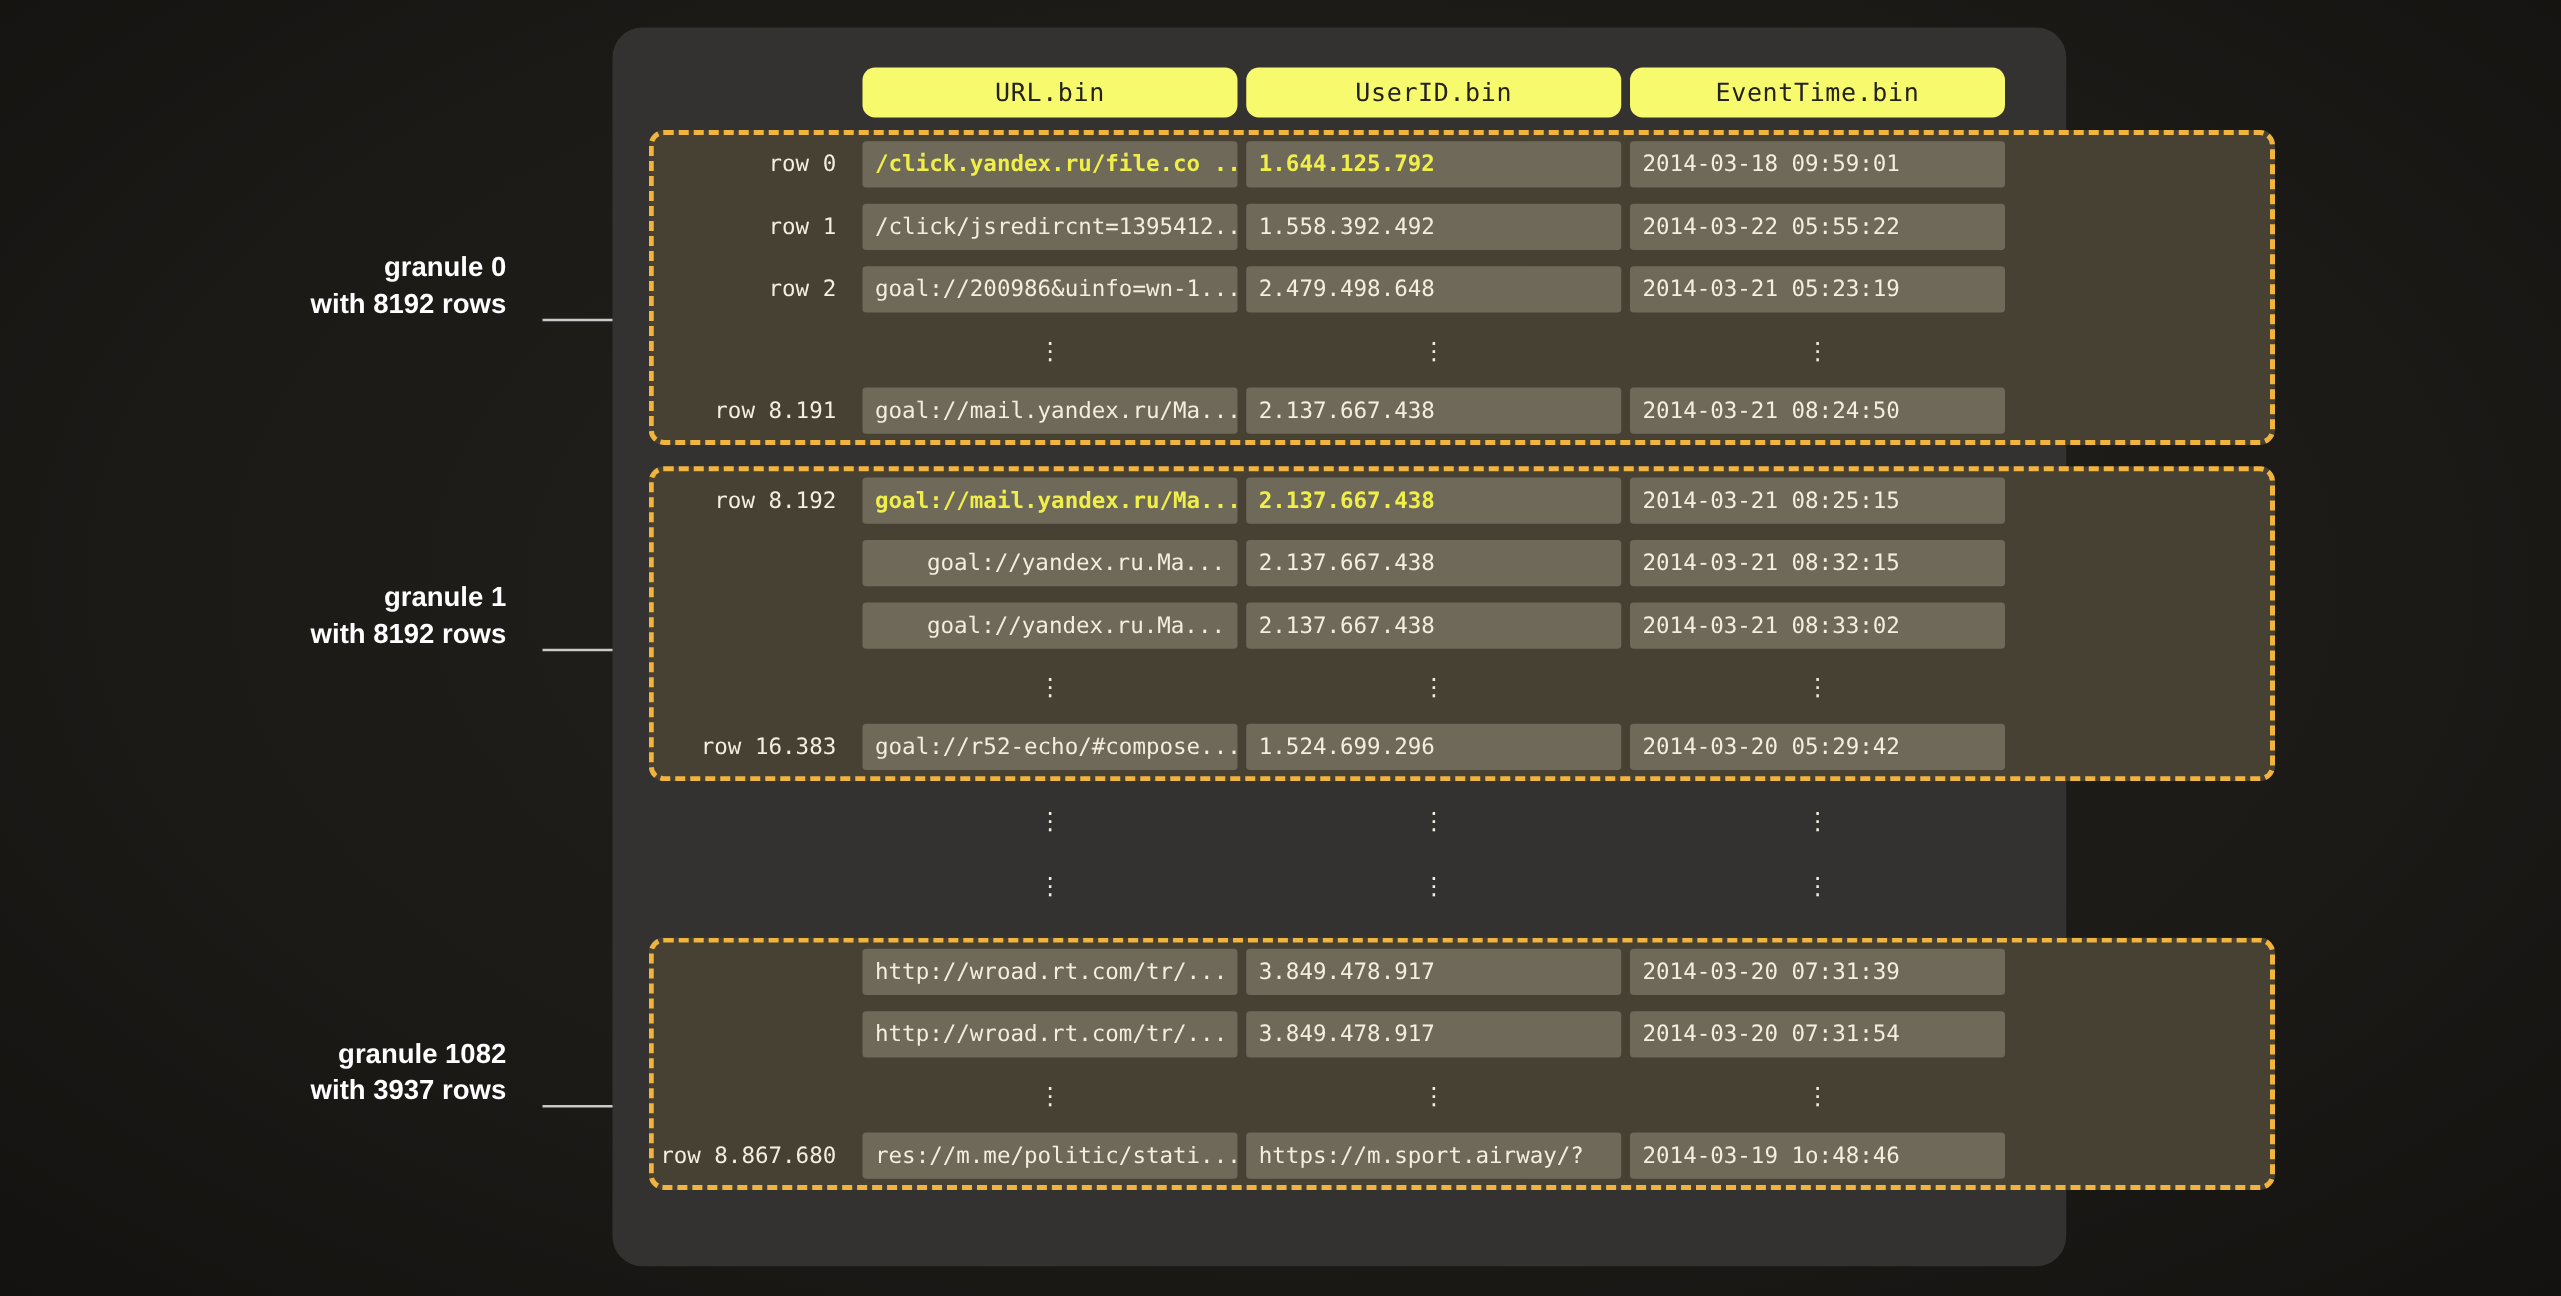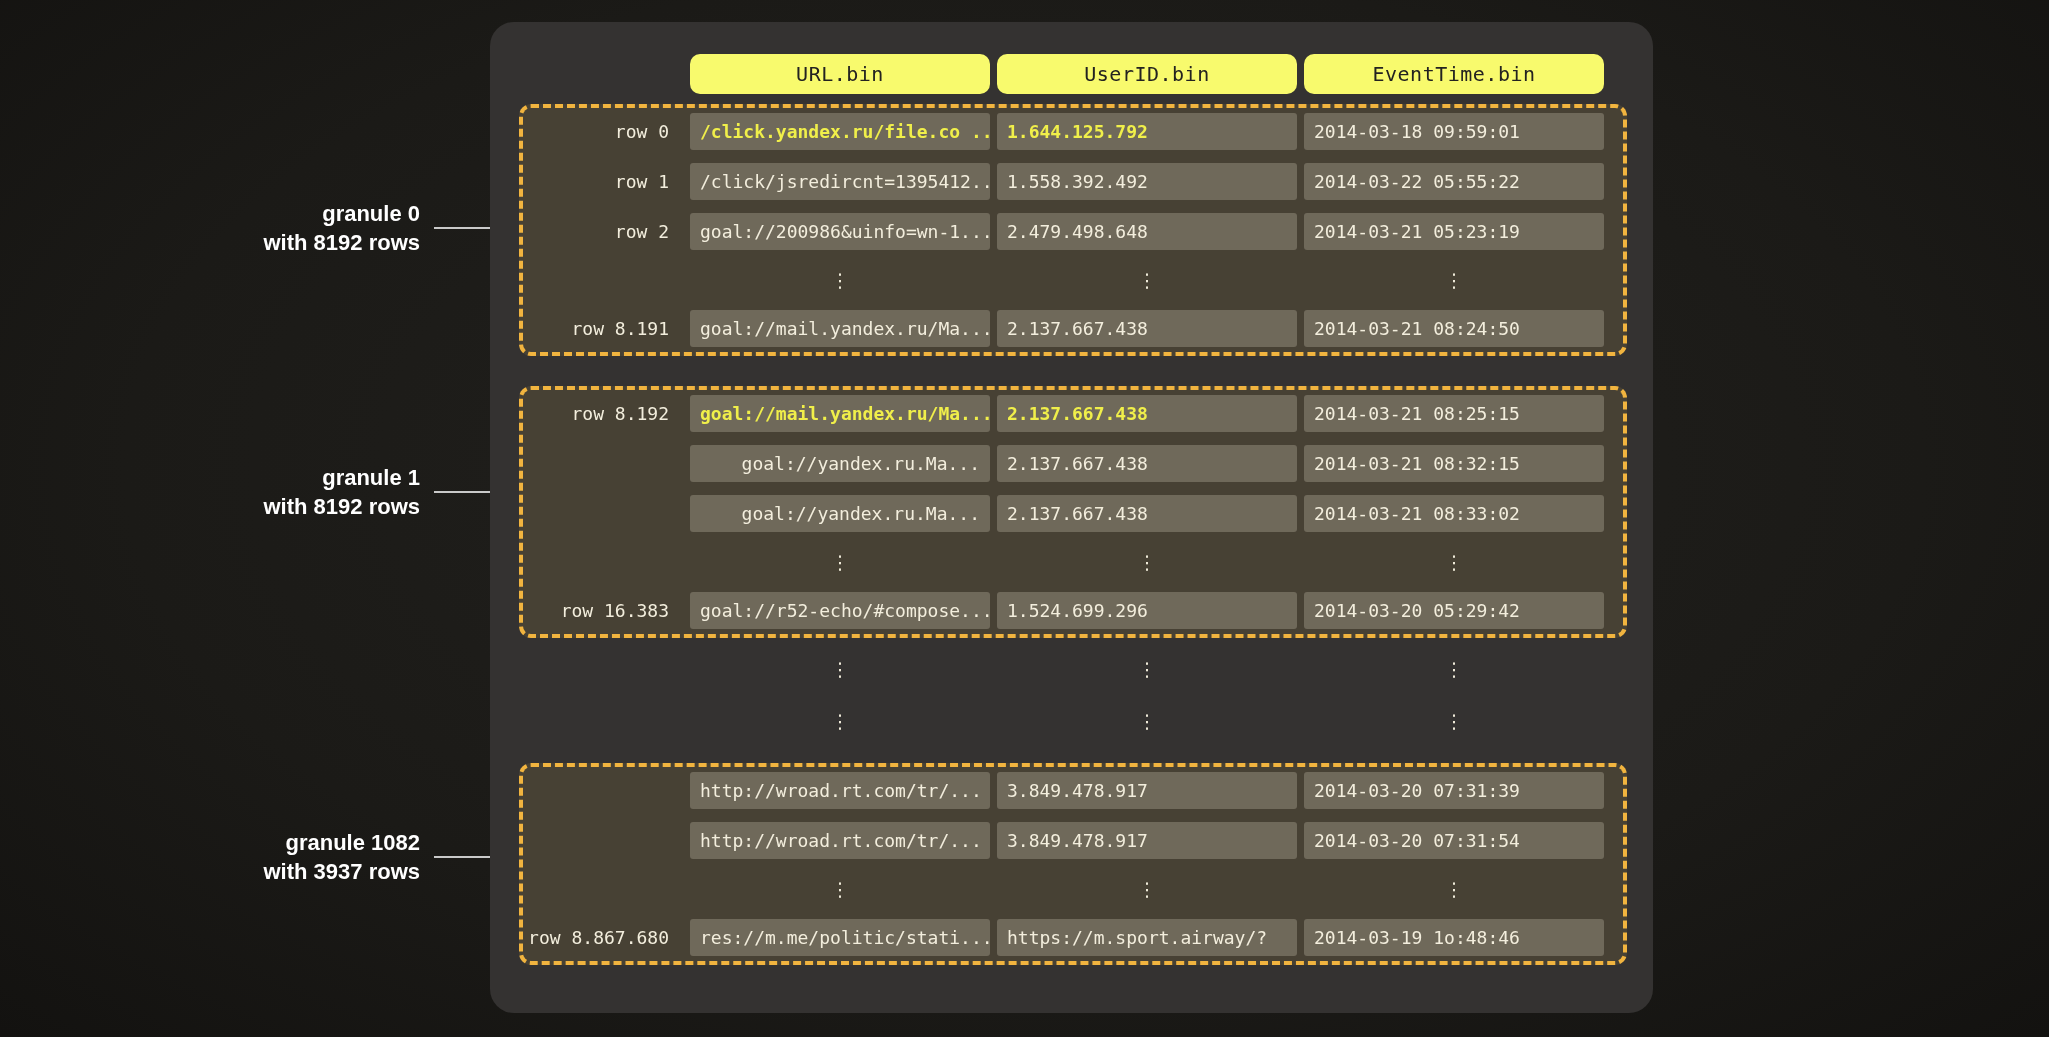--- a/index.html
+++ b/index.html
@@ -38,30 +38,30 @@
     border-radius: 10px;
     color: #232220;
     font-size: 20px;
     display: flex; align-items: center; justify-content: center;
     letter-spacing: 0.5px;
   }
 
   
   .granule-box {
     margin-left: 29px;
-    width: 1108px;
+    width: 1301px;
     border: 4px dashed #f1b43f;
     border-radius: 12px;
     background: #474134;
     padding: 5px 0 5px 0;
     display: flex;
     flex-direction: column;
     gap: 13px;
   }
-  .granule-box + .granule-box { margin-top: 30px; }
+  .granule-box + .granule-box { margin-top: 17px; }
 
   .trow { height: 37px; }
 
   .row-label {
     color: #f3eedd;
     font-size: 18px;
     text-align: right;
     padding-right: 14px;
     white-space: nowrap;
   }
@@ -92,22 +92,22 @@
   .between.first { margin-top: 14px; }
   .between + .between { margin-top: 18px; }
   .between.last { margin-bottom: 25px; }
 
   
   .gr-label-wrap {
     position: absolute;
     left: 140px;
     width: 368px;
     display: flex;
-    align-items: center;
-    gap: 14px;
+    align-items: flex-end;
+    gap: 29px;
   }
   .gr-label {
     flex: 1;
     text-align: right;
     color: #ffffff;
     font-family: "Liberation Sans", sans-serif;
     font-weight: bold;
     font-size: 22px;
     line-height: 1.32;
   }

